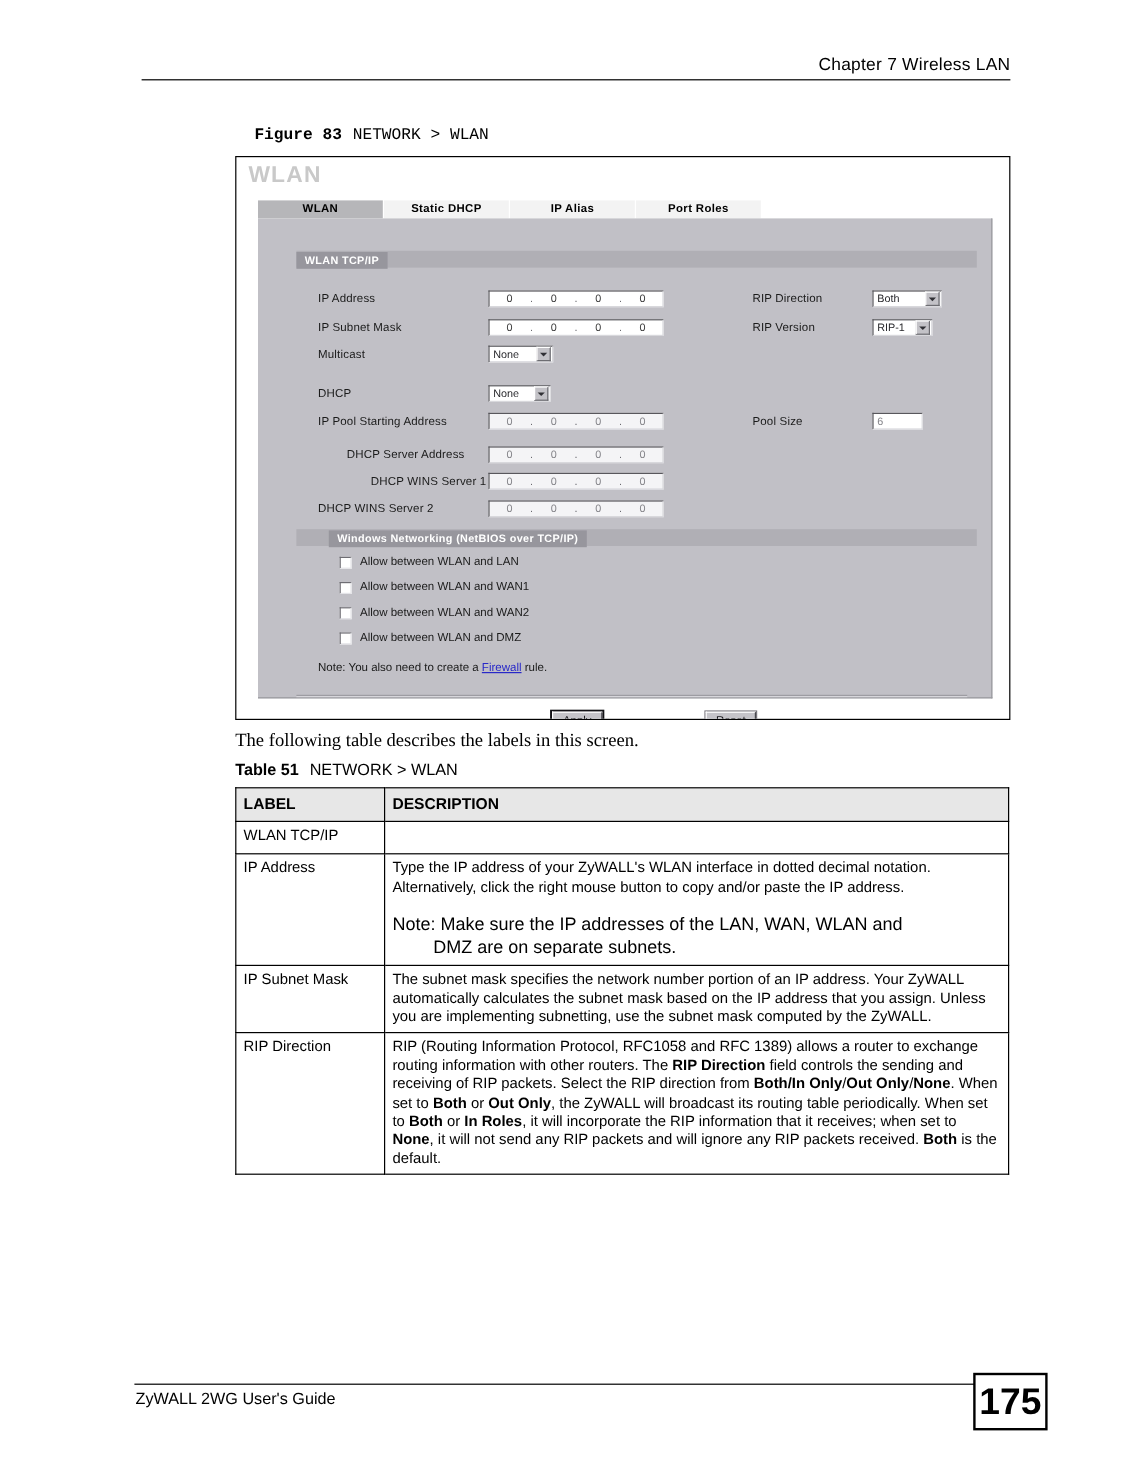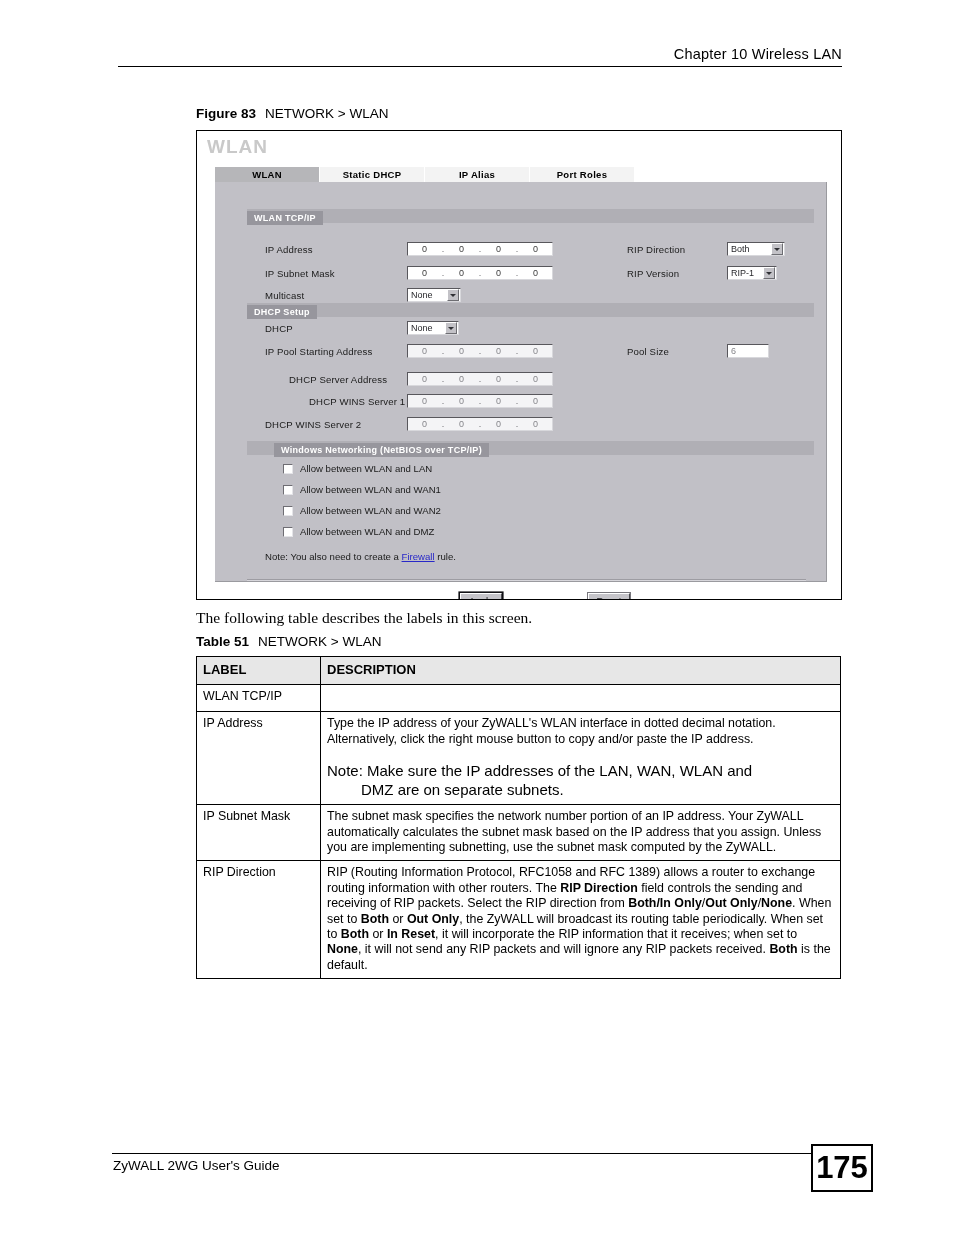--- a/index.html
+++ b/index.html
@@ -31,23 +31,23 @@
     padding-bottom: 4px;
   }
   .page-header .hdr-rule {
     border-bottom: 1.6px solid #000;
     width: 100%;
   }
 
   
   .fig-caption {
     position: absolute;
-    left: 196px;
+    left: 212px;
     top: 106px;
-    font-family: Liberation Sans, sans-serif;
+    font-family: Liberation Mono, monospace;
     font-size: 13.5px;
   }
   .fig-caption b { font-weight: bold; }
   .fig-caption .cap-sep { display:inline-block; width: 9px; }
 
   
   .figure-box {
     position: absolute;
     left: 196px;
     top: 130px;
@@ -361,21 +361,21 @@
     font-weight: bold;
     font-size: 31px;
     text-align: center;
     line-height: 44px;
   }
 </style>
 </head>
 <body>
 
 <div class="page-header">
-  <div class="hdr-text">Chapter 10 Wireless LAN</div>
+  <div class="hdr-text">Chapter 7 Wireless LAN</div>
   <div class="hdr-rule"></div>
 </div>
 
 <div class="fig-caption">
   <b>Figure 83</b><span class="cap-sep"></span><span>NETWORK &gt; WLAN</span>
 </div>
 
 <div class="figure-box">
 
   <div class="wlan-title">WLAN</div>
@@ -426,23 +426,20 @@
       <span class="sel-val">Both</span>
       <span class="sel-arrow"></span>
     </div>
 
     <div class="fld-label" style="left:412px; top:86px;">RIP Version</div>
     <div class="sel" style="left:512px; top:84px; width:50px;">
       <span class="sel-val">RIP-1</span>
       <span class="sel-arrow"></span>
     </div>
 
-    <div class="sec-header" style="top:121px;">
-      <span class="sec-label">DHCP Setup</span>
-    </div>
 
     <div class="fld-label" style="left:50px; top:141px;">DHCP</div>
     <div class="sel" style="left:192px; top:139px; width:52px;">
       <span class="sel-val">None</span>
       <span class="sel-arrow"></span>
     </div>
 
     <div class="fld-label" style="left:50px; top:164px;">IP Pool Starting Address</div>
     <div class="ipbox dim" style="left:192px; top:162px;">
       <span class="oct">0</span>
@@ -561,21 +558,21 @@
       <td>IP Subnet Mask</td>
       <td>The subnet mask specifies the network number portion of an IP address. Your ZyWALL automatically calculates the subnet mask based on the IP address that you assign. Unless you are implementing subnetting, use the subnet mask computed by the ZyWALL.</td>
     </tr>
     <tr>
       <td>RIP Direction</td>
       <td>
         RIP (Routing Information Protocol, RFC1058 and RFC 1389) allows a router to
         exchange routing information with other routers. The <b>RIP Direction</b> field controls
         the sending and receiving of RIP packets. Select the RIP direction from <b>Both/In
         Only</b>/<b>Out Only</b>/<b>None</b>. When set to <b>Both</b> or <b>Out Only</b>, the ZyWALL will broadcast
-        its routing table periodically. When set to <b>Both</b> or <b>In Reset</b>, it will incorporate the
+        its routing table periodically. When set to <b>Both</b> or <b>In Roles</b>, it will incorporate the
         RIP information that it receives; when set to <b>None</b>, it will not send any RIP packets
         and will ignore any RIP packets received. <b>Both</b> is the default.
       </td>
     </tr>
   </tbody>
 </table>
 
 <div class="footer-rule"></div>
 <div class="footer-text">ZyWALL 2WG User's Guide</div>
 <div class="page-number">175</div>

